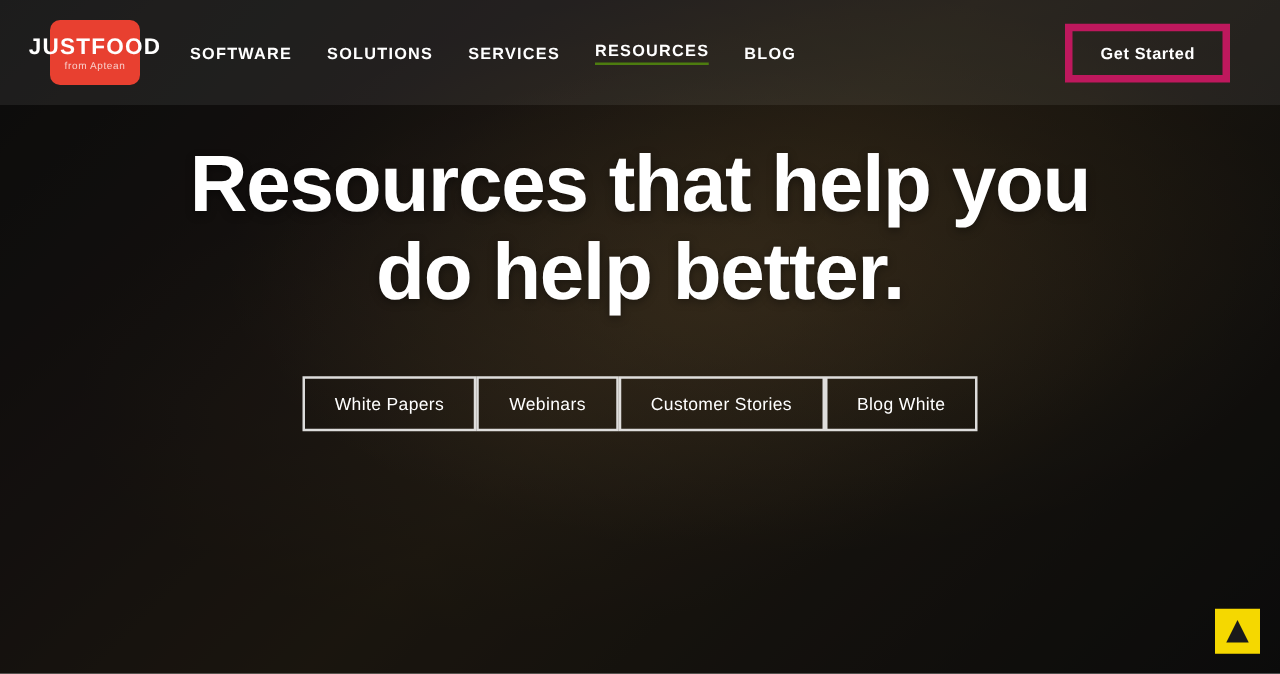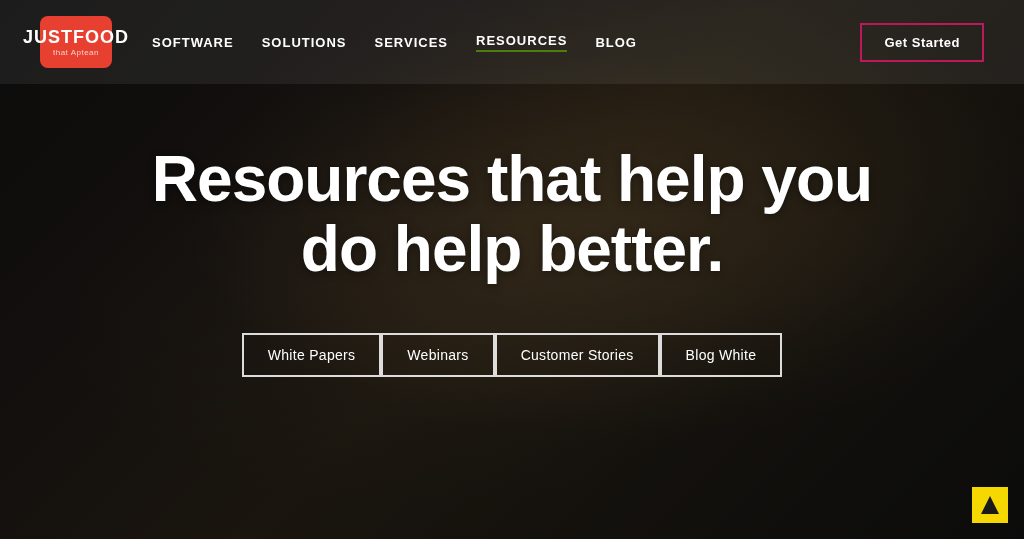--- a/index.html
+++ b/index.html
@@ -115,39 +115,39 @@
     }
 
     .nav-link.active {
       color: white;
       border-bottom: 2px solid #4d7c0f;
       padding-bottom: 2px;
     }
 
     .get-started-btn {
       color: white;
-      border: 2px solid #be185d;
+      border: 6px solid #be185d;
       background: transparent;
       padding: 10px 22px;
       font-size: 13px;
       font-weight: 600;
       letter-spacing: 0.5px;
       cursor: pointer;
       white-space: nowrap;
     }
 
     
     .hero-content {
       position: relative;
       z-index: 10;
       display: flex;
       flex-direction: column;
       align-items: center;
       justify-content: center;
-      padding-top: 60px;
+      padding-top: 28px;
     }
 
     .hero-title {
       color: white;
       font-size: 64px;
       font-weight: 900;
       text-align: center;
       line-height: 1.1;
       letter-spacing: -1px;
       text-shadow: 0 2px 8px rgba(0,0,0,0.4);
@@ -186,21 +186,21 @@
 <body>
 
 <div class="hero-bg"></div>
 <div class="hero-overlay"></div>
 <div class="hero-dark"></div>
 
 <nav class="navbar">
   <div class="logo-wrapper">
     <div class="logo-box">
       <span class="logo-main">JUSTFOOD</span>
-      <span class="logo-sub">that Aptean</span>
+      <span class="logo-sub">from Aptean</span>
     </div>
   </div>
 
   <div class="nav-links">
     <a class="nav-link" href="#">SOFTWARE</a>
     <a class="nav-link" href="#">SOLUTIONS</a>
     <a class="nav-link" href="#">SERVICES</a>
     <a class="nav-link active" href="#">RESOURCES</a>
     <a class="nav-link" href="#">BLOG</a>
   </div>

